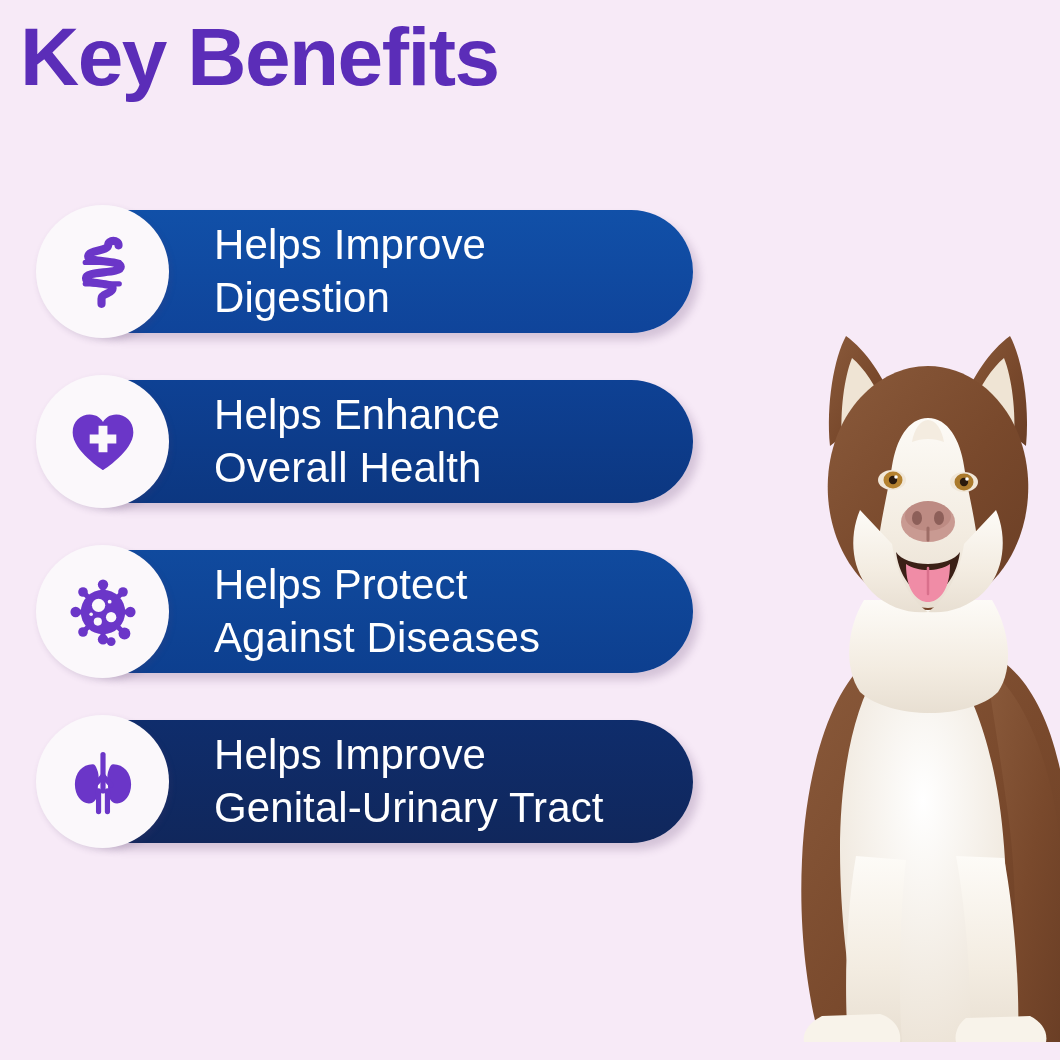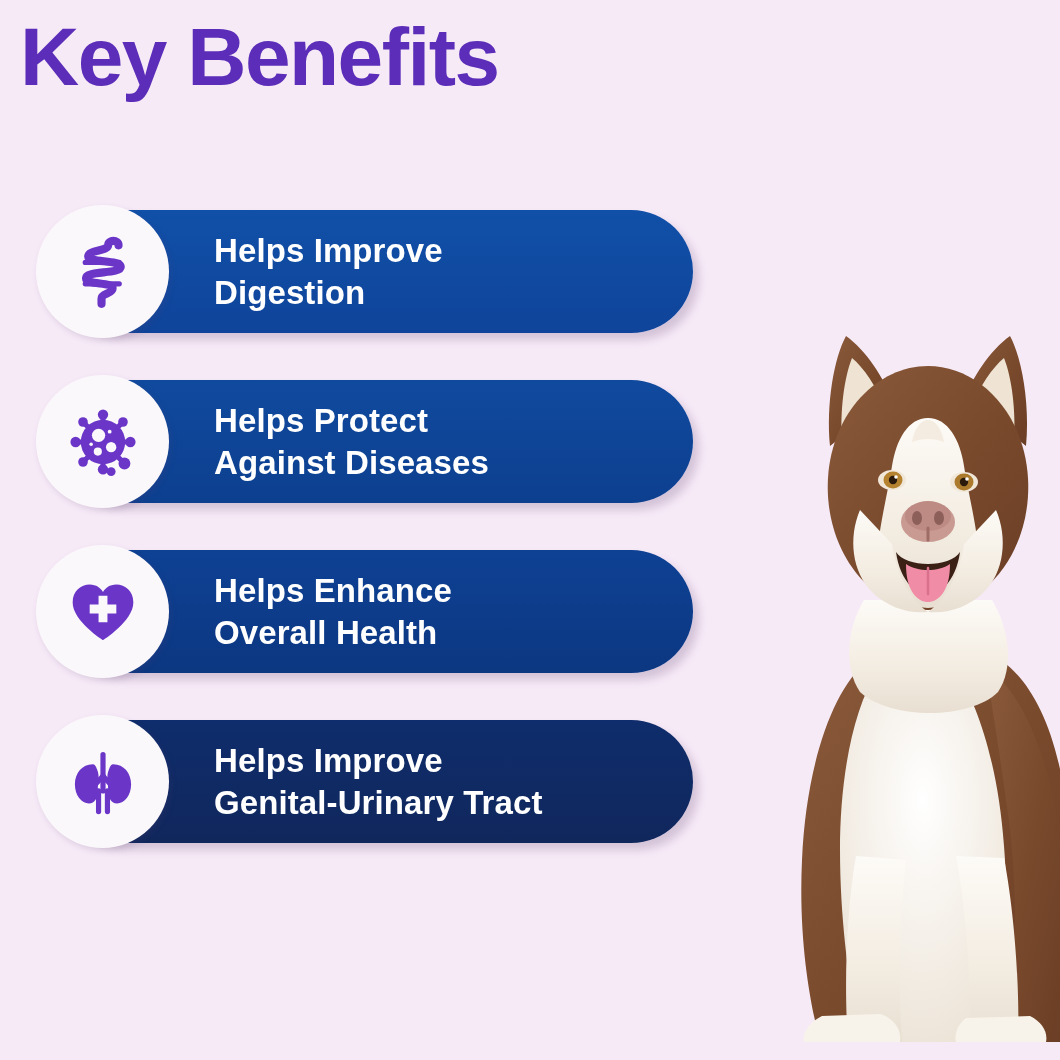--- a/index.html
+++ b/index.html
@@ -61,22 +61,22 @@
     display: flex;
     align-items: center;
   }
 
   .benefit-label {
     position: absolute;
     left: 156px;
     top: 50%;
     transform: translateY(-50%);
     color: #ffffff;
-    font-size: 33px;
-    font-weight: 700;
+    font-size: 42px;
+    font-weight: 400;
     line-height: 1.28;
     letter-spacing: 0.1px;
     white-space: pre-line;
   }
 
   .benefit-icon-badge {
     position: absolute;
     left: 0px;
     top: 0px;
     width: 133px;
@@ -121,20 +121,35 @@
       <div class="benefit-icon-badge">
         <span>
           <svg viewBox="0 0 100 100" xmlns="http://www.w3.org/2000/svg">
             <g fill="none" stroke="#6b36c8" stroke-width="11" stroke-linecap="round" stroke-linejoin="round">
               <path d="M71 14 C71 6 57 6 57 14 C57 22 30 20 30 29 C30 38 74 33 74 43 C74 53 27 48 27 58 C27 68 63 63 63 72 C63 80 48 78 48 86 L48 93"></path>
             </g>
             <g fill="none" stroke="#6b36c8" stroke-width="7" stroke-linecap="round">
               <path d="M26 37 L72 37"></path>
               <path d="M26 66 L72 66"></path>
             </g>
+          </svg>
+        </span>
+      </div>
+    </div>
+
+    <div class="benefit-row">
+      <div class="benefit-pill" style="background: linear-gradient(rgb(14, 65, 148) 0%, rgb(12, 55, 129) 100%);">
+        <div class="benefit-label">Helps Enhance
+Overall Health</div>
+      </div>
+      <div class="benefit-icon-badge">
+        <span>
+          <svg viewBox="0 0 100 100" xmlns="http://www.w3.org/2000/svg">
+            <path fill="#6b36c8" d="M50 88 C50 88 9 62 9 37 C9 22 20 13 32 13 C41 13 47 18 50 23 C53 18 59 13 68 13 C80 13 91 22 91 37 C91 62 50 88 50 88 Z"></path>
+            <path fill="#fbf8fb" d="M44 28 H56 V40 H68 V52 H56 V64 H44 V52 H32 V40 H44 Z"></path>
           </svg>
         </span>
       </div>
     </div>
 
     <div class="benefit-row">
       <div class="benefit-pill" style="background: linear-gradient(rgb(16, 74, 158) 0%, rgb(13, 63, 143) 100%);">
         <div class="benefit-label">Helps Protect
 Against Diseases</div>
       </div>
@@ -169,35 +184,20 @@
               <circle cx="61" cy="57" r="7"></circle>
               <circle cx="43" cy="63" r="5.5"></circle>
               <circle cx="59" cy="36" r="2.6"></circle>
               <circle cx="34" cy="53" r="2.4"></circle>
             </g>
           </svg>
         </span>
       </div>
     </div>
 
-    <div class="benefit-row">
-      <div class="benefit-pill" style="background: linear-gradient(rgb(14, 65, 148) 0%, rgb(12, 55, 129) 100%);">
-        <div class="benefit-label">Helps Enhance
-Overall Health</div>
-      </div>
-      <div class="benefit-icon-badge">
-        <span>
-          <svg viewBox="0 0 100 100" xmlns="http://www.w3.org/2000/svg">
-            <path fill="#6b36c8" d="M50 88 C50 88 9 62 9 37 C9 22 20 13 32 13 C41 13 47 18 50 23 C53 18 59 13 68 13 C80 13 91 22 91 37 C91 62 50 88 50 88 Z"></path>
-            <path fill="#fbf8fb" d="M44 28 H56 V40 H68 V52 H56 V64 H44 V52 H32 V40 H44 Z"></path>
-          </svg>
-        </span>
-      </div>
-    </div>
-
 
     <div class="benefit-row">
       <div class="benefit-pill" style="background: linear-gradient(rgb(15, 45, 108) 0%, rgb(16, 39, 92) 100%);">
         <div class="benefit-label">Helps Improve
 Genital-Urinary Tract</div>
       </div>
       <div class="benefit-icon-badge">
         <span>
           <svg viewBox="0 0 100 100" xmlns="http://www.w3.org/2000/svg">
             <g fill="#6b36c8">

